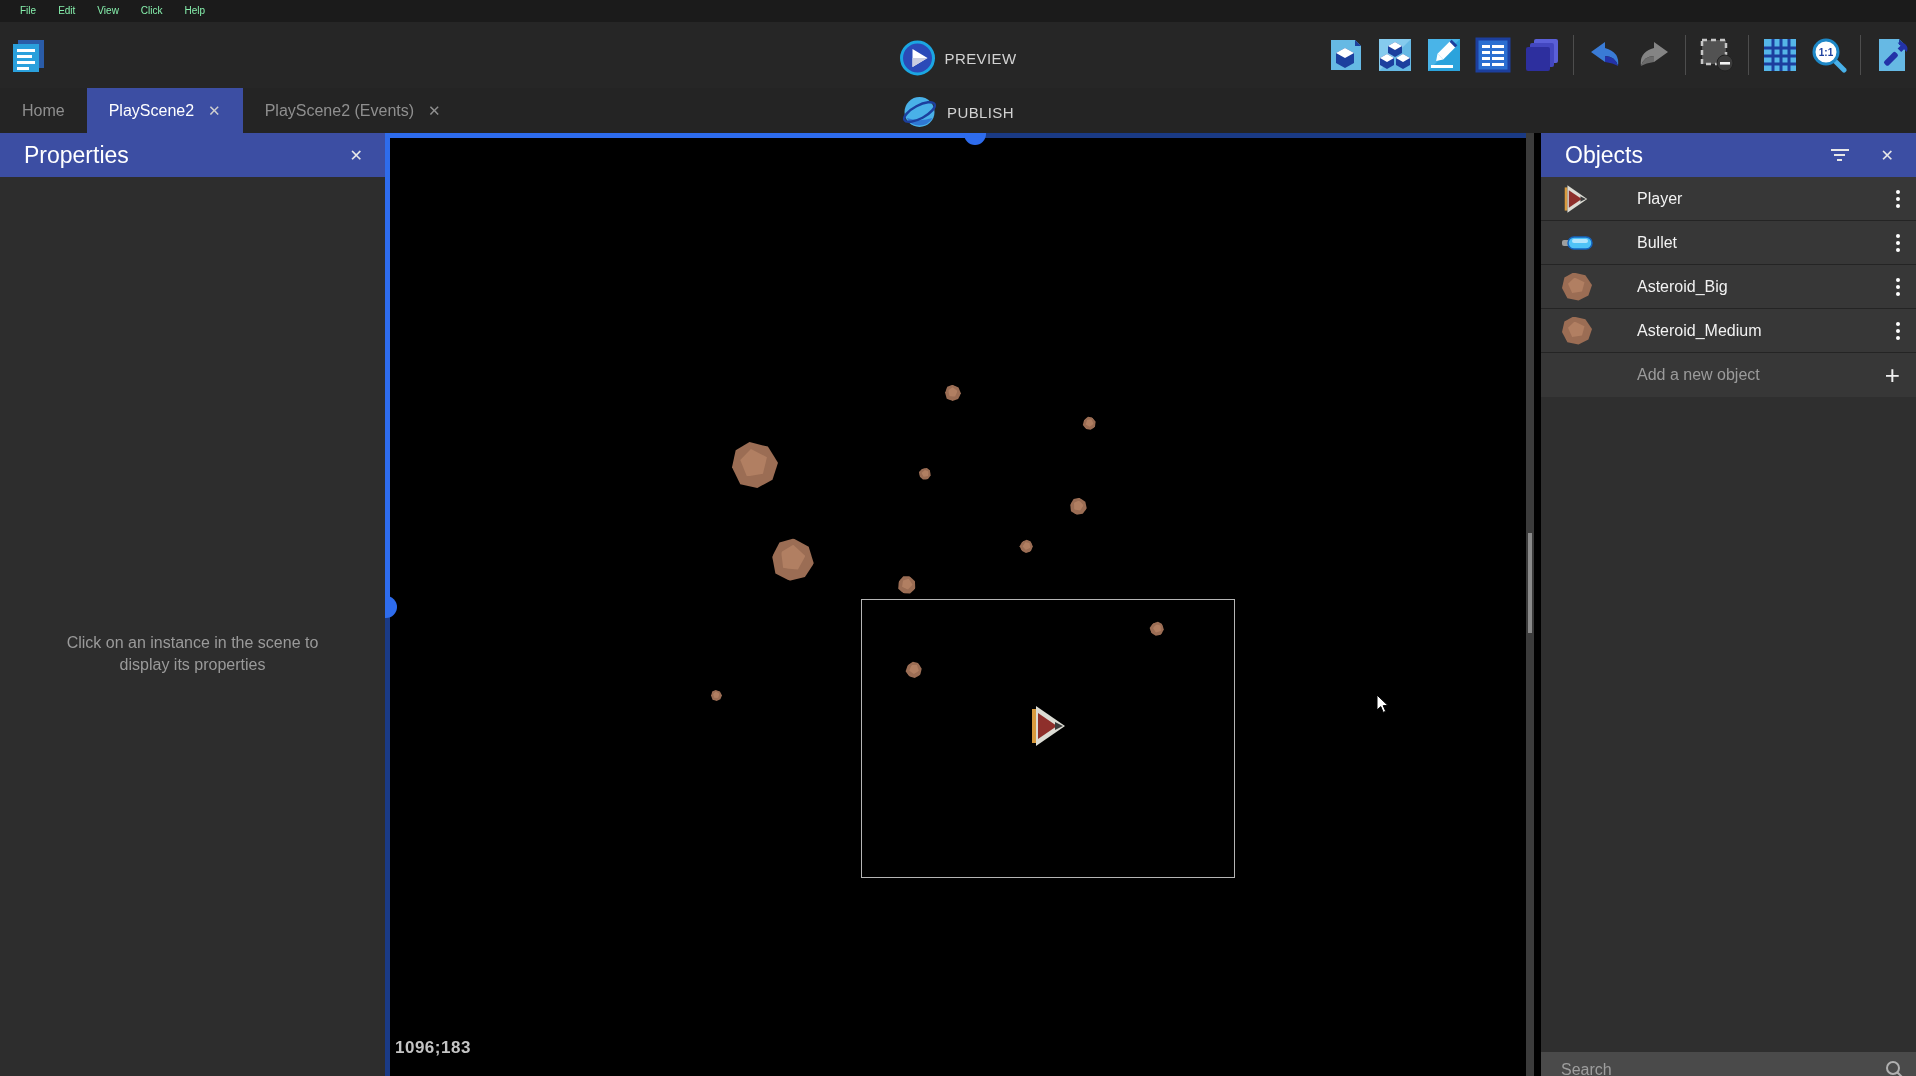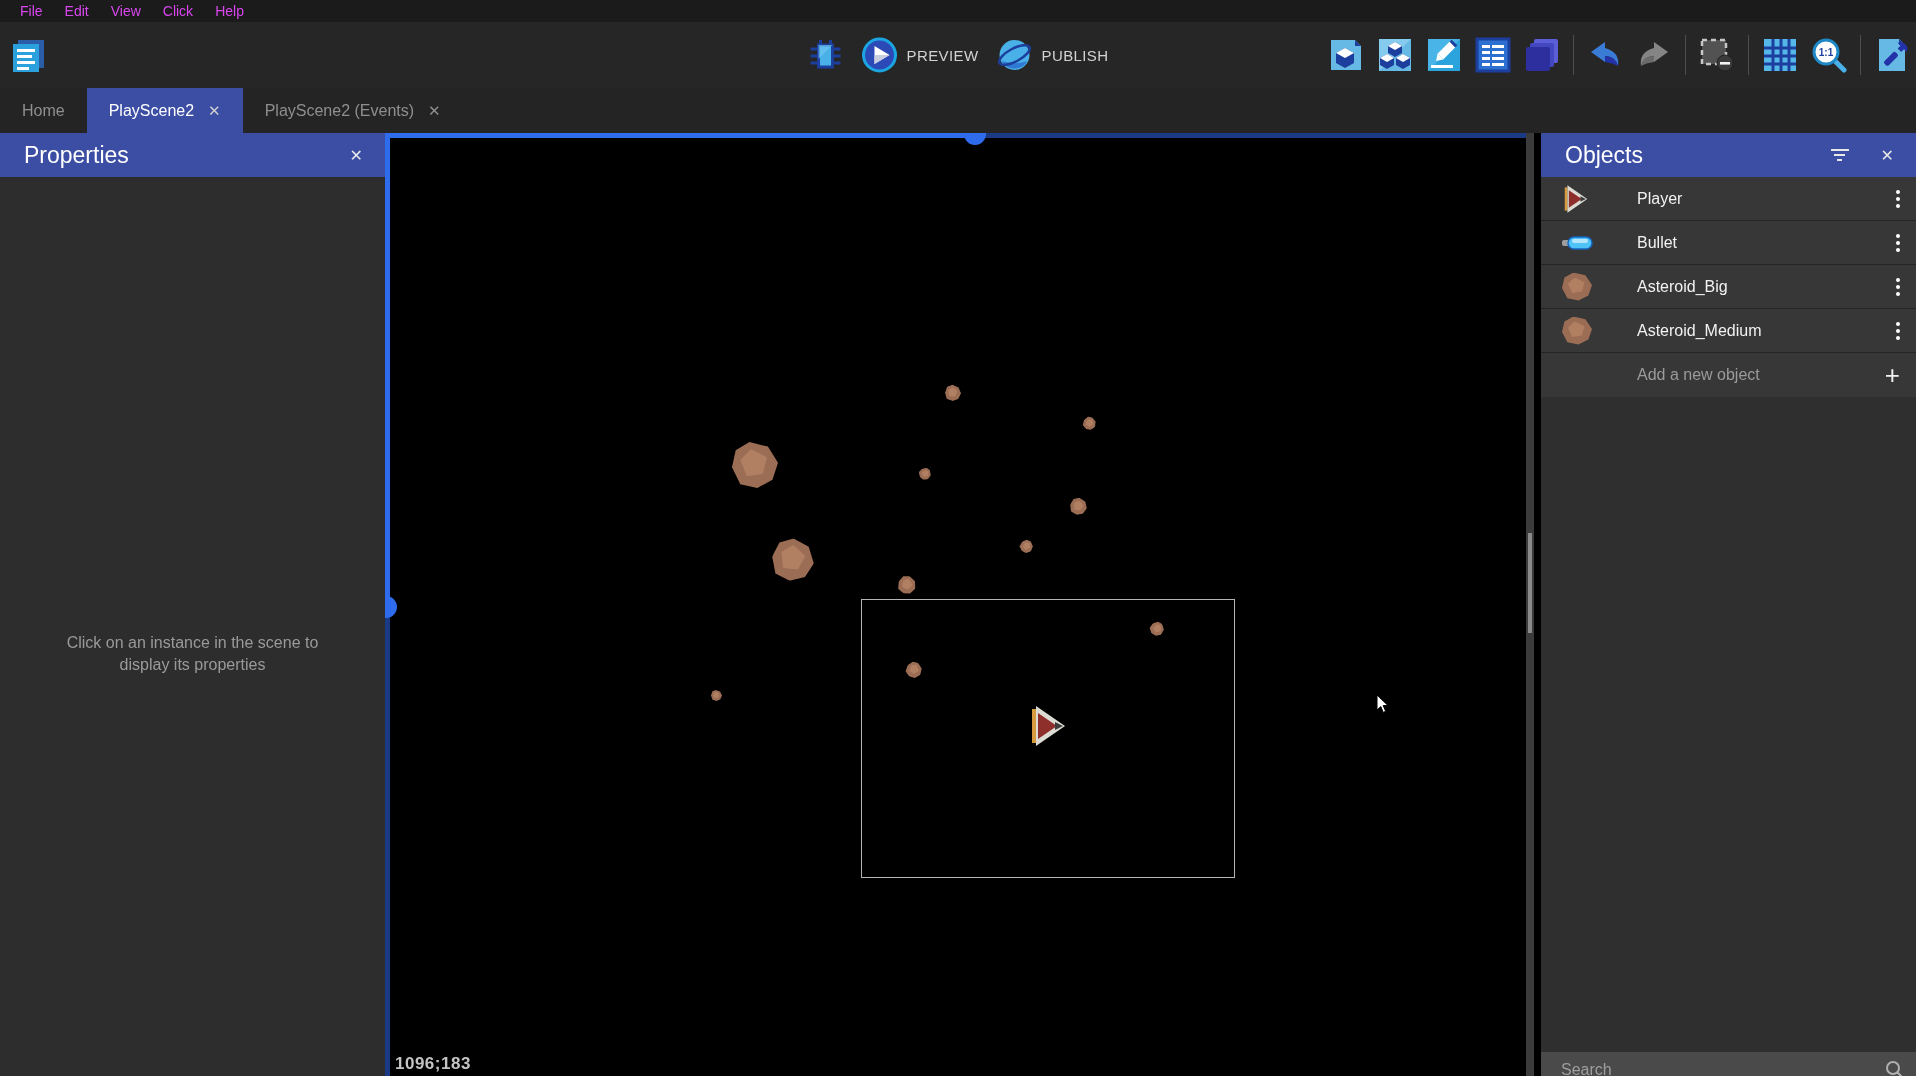--- a/index.html
+++ b/index.html
@@ -1,27 +1,27 @@
 <!DOCTYPE html>
 <html><head>
 <meta charset="utf-8">
 <style>
   * { margin:0; padding:0; box-sizing:border-box; }
   html,body { width:1916px; height:1076px; overflow:hidden; background:#1b1b1b;
     font-family:"Liberation Sans", sans-serif; -webkit-font-smoothing:antialiased; }
 
   
   .menubar { height:22px; background:#1b1b1b; display:flex; align-items:center; padding-left:10px; gap:2px; }
-  .menubar .menu-item { color:#d946ef; font-size:14px; padding:0 10px; line-height:22px; cursor:default; }
+  .menubar .menu-item { color:#86efac; font-size:10px; padding:0 10px; line-height:22px; cursor:default; }
 
   
   .toolbar { height:66px; background:#262626; position:relative; }
   .pm-icon { position:absolute; left:8px; top:14px; width:40px; height:40px; }
   .tb-center { position:absolute; left:50%; top:0; height:66px; transform:translateX(-50%);
-    display:flex; align-items:center; gap:18px; }
+    display:flex; align-items:center; gap:18px;flex-direction:column; }
   .tb-btn { display:flex; align-items:center; gap:9px; cursor:pointer; }
   .tb-btn .tb-label { color:#d2d2d2; font-size:15px; letter-spacing:0.4px; }
   .tb-right { position:absolute; right:6px; top:0; height:66px; display:flex; align-items:center; gap:13px; }
   .tb-sep { width:1px; height:40px; background:#4d4d4d; }
   .tb-ic { width:36px; height:36px; display:block; cursor:pointer; }
   .tb-ic.dim { opacity:0.95; }
 
   
   .tabbar { height:45px; background:#242424; display:flex; align-items:stretch; }
   .tab { display:flex; align-items:center; gap:14px; padding:0 22px; font-size:16px; color:#8f8f8f; cursor:pointer; }
@@ -44,21 +44,21 @@
   .hscroll-bright { position:absolute; left:5px; top:0; width:585px; height:5px; background:#2e6ced; }
   .hscroll-dark  { position:absolute; left:590px; top:0; right:10px; height:5px; background:#1a3a85; }
   .hscroll-thumb { position:absolute; left:579px; top:0; width:22px; height:12px; background:#2e6ced;
     border-radius:0 0 11px 11px; }
   .vscroll-bright { position:absolute; left:0; top:0; width:5px; height:474px; background:#2e6ced; }
   .vscroll-dark  { position:absolute; left:0; top:474px; width:5px; bottom:0; background:#1a3a85; }
   .vscroll-thumb { position:absolute; left:0; top:463px; width:12px; height:22px; background:#2e6ced;
     border-radius:0 11px 11px 0; }
   .gray-track { position:absolute; right:7px; top:0; width:8px; height:100%; background:#3b3b3b; }
   .gray-thumb { position:absolute; right:9px; top:400px; width:4px; height:100px; background:#8a8a8a; }
-  .coords { position:absolute; left:10px; bottom:2px; color:#c4c4c4; font-size:17px; font-weight:700; letter-spacing:0.5px; }
+  .coords { position:absolute; left:10px; bottom:18px; color:#c4c4c4; font-size:17px; font-weight:700; letter-spacing:0.5px; }
   .camera-border { position:absolute; border:1px solid #b5b5b5; }
   .asteroid { position:absolute; clip-path:polygon(38% 0%,78% 10%,100% 45%,88% 82%,55% 100%,18% 92%,0% 55%,8% 18%); background:#9b6d54; }
   .asteroid .inner { position:absolute; left:18%; top:15%; width:58%; height:60%; background:#b17f62;
     clip-path:polygon(40% 0,100% 30%,85% 90%,25% 100%,0 40%); }
   .player-ship { position:absolute; width:36px; height:44px; }
   .mouse-cursor { position:absolute; width:14px; height:20px; }
 
   
   .objs { width:375px; background:#2f2f2f; display:flex; flex-direction:column; }
   .obj-rows { flex:none; }

